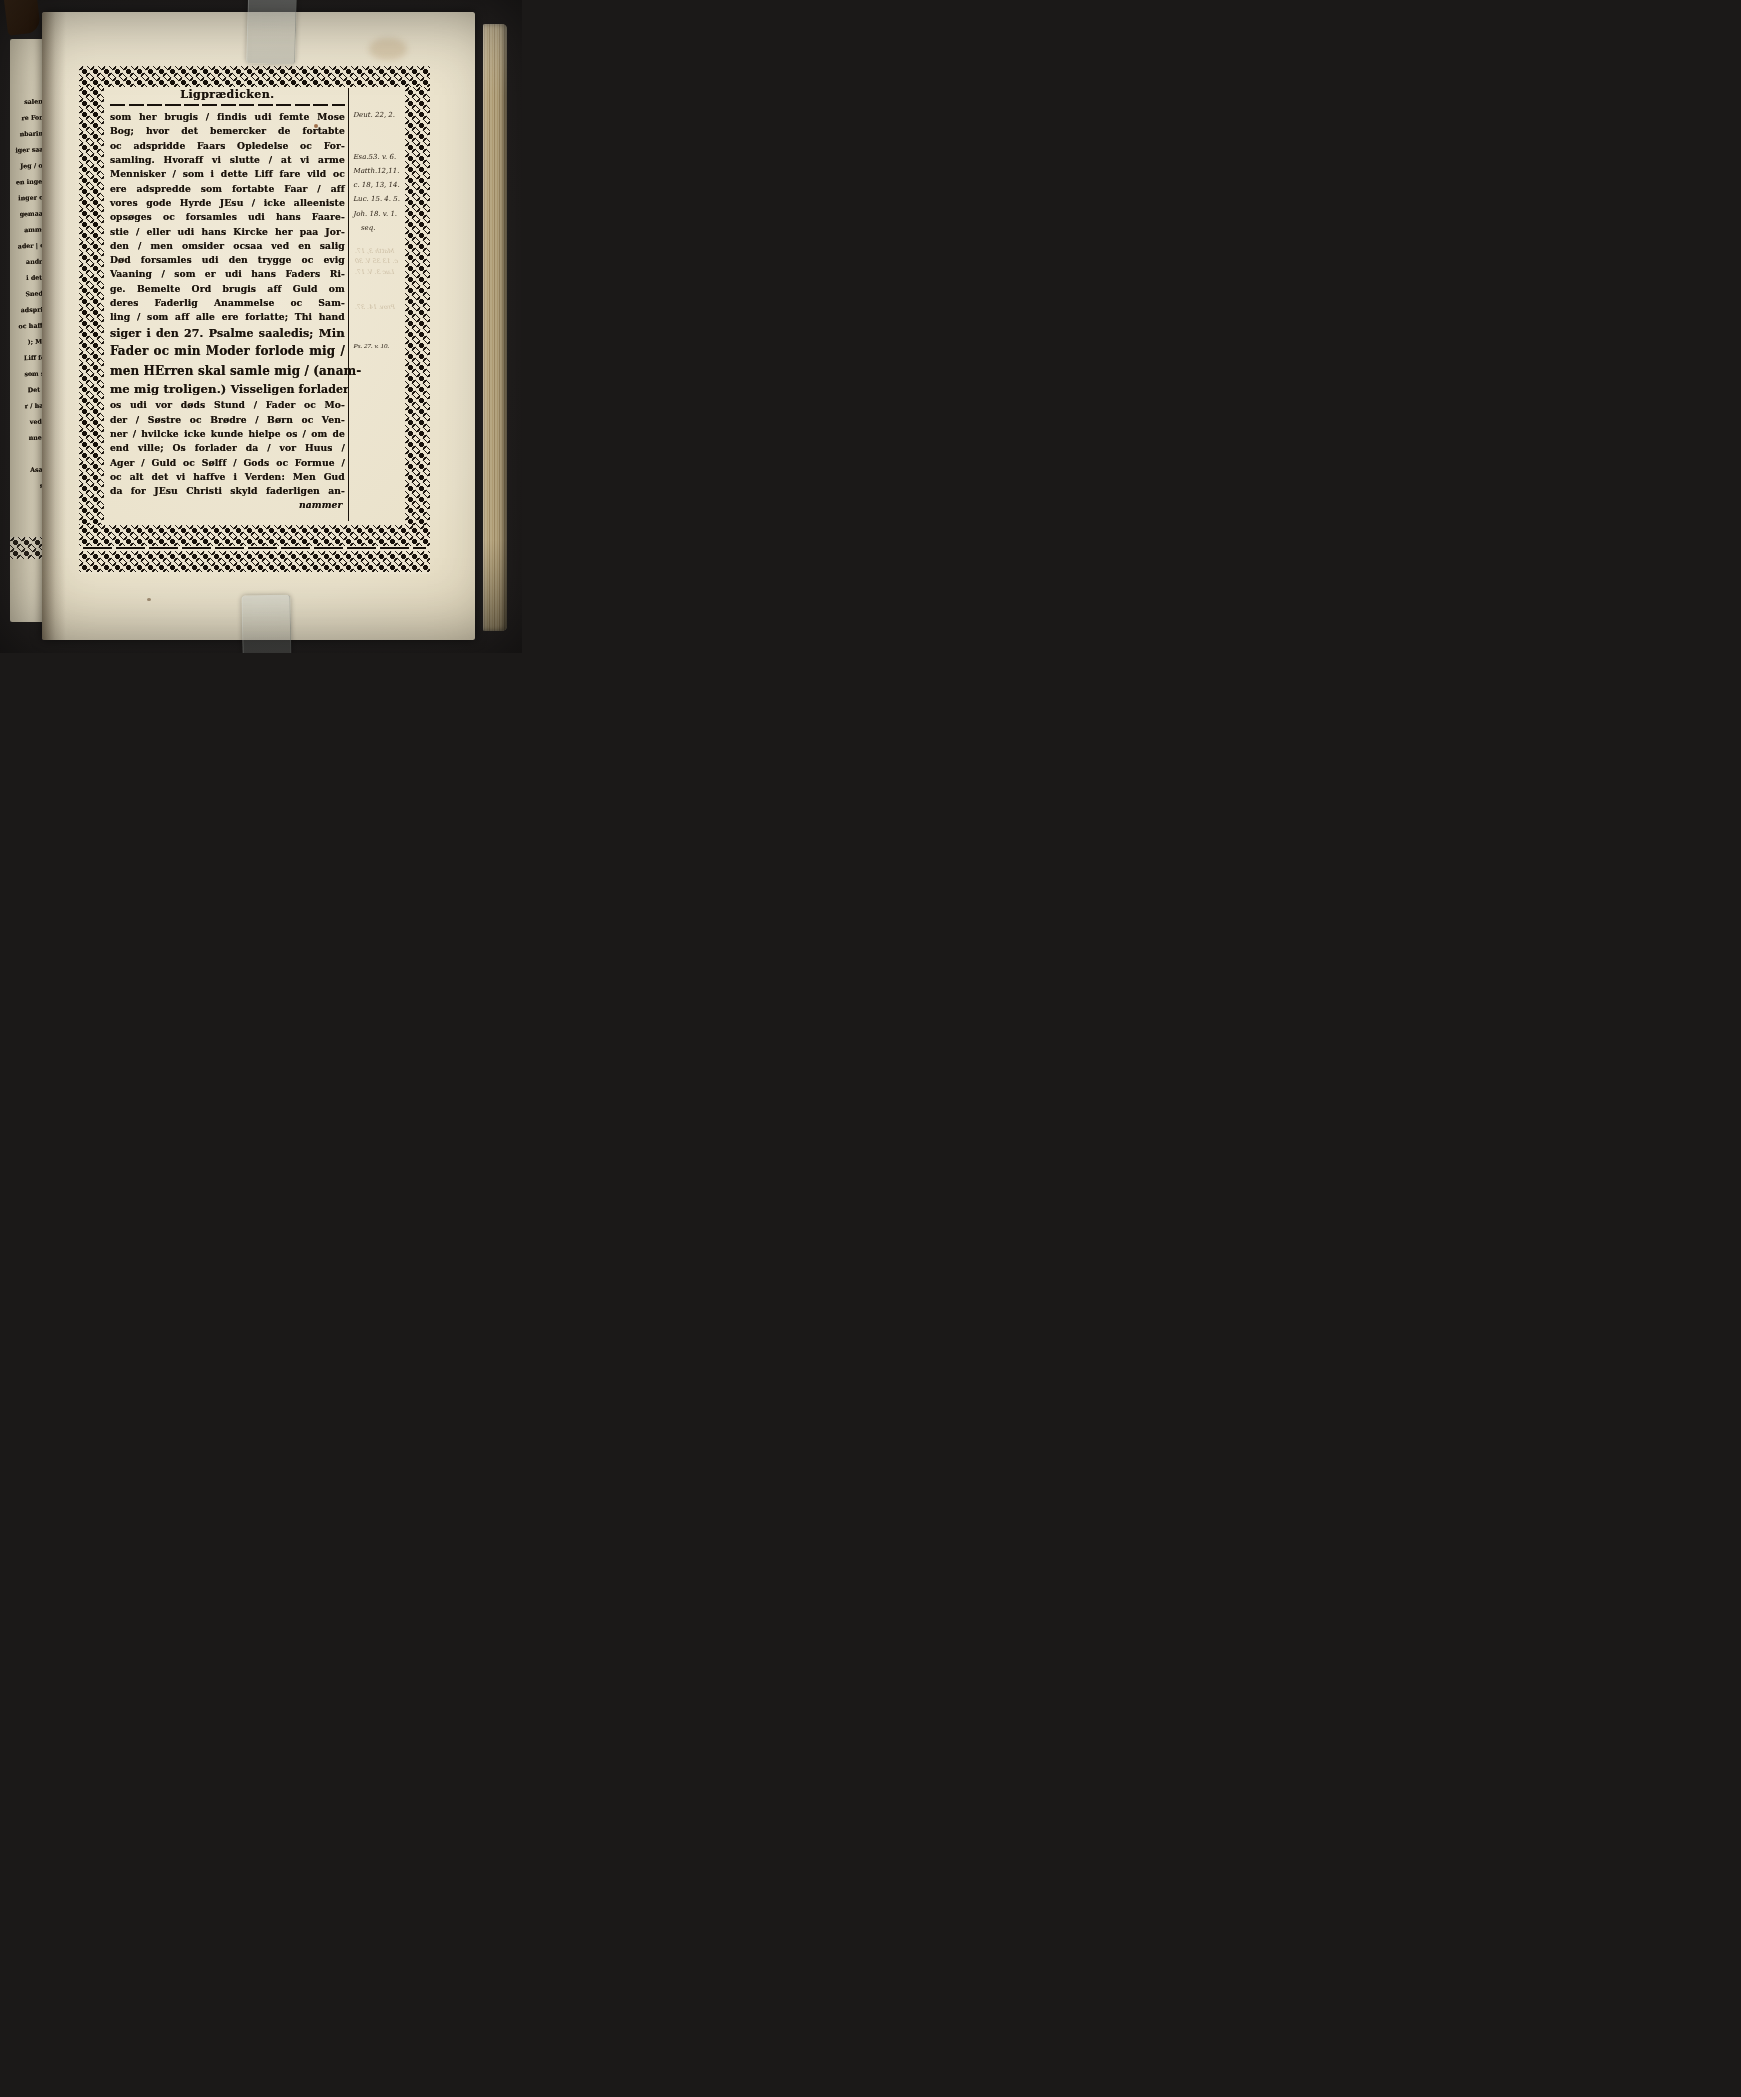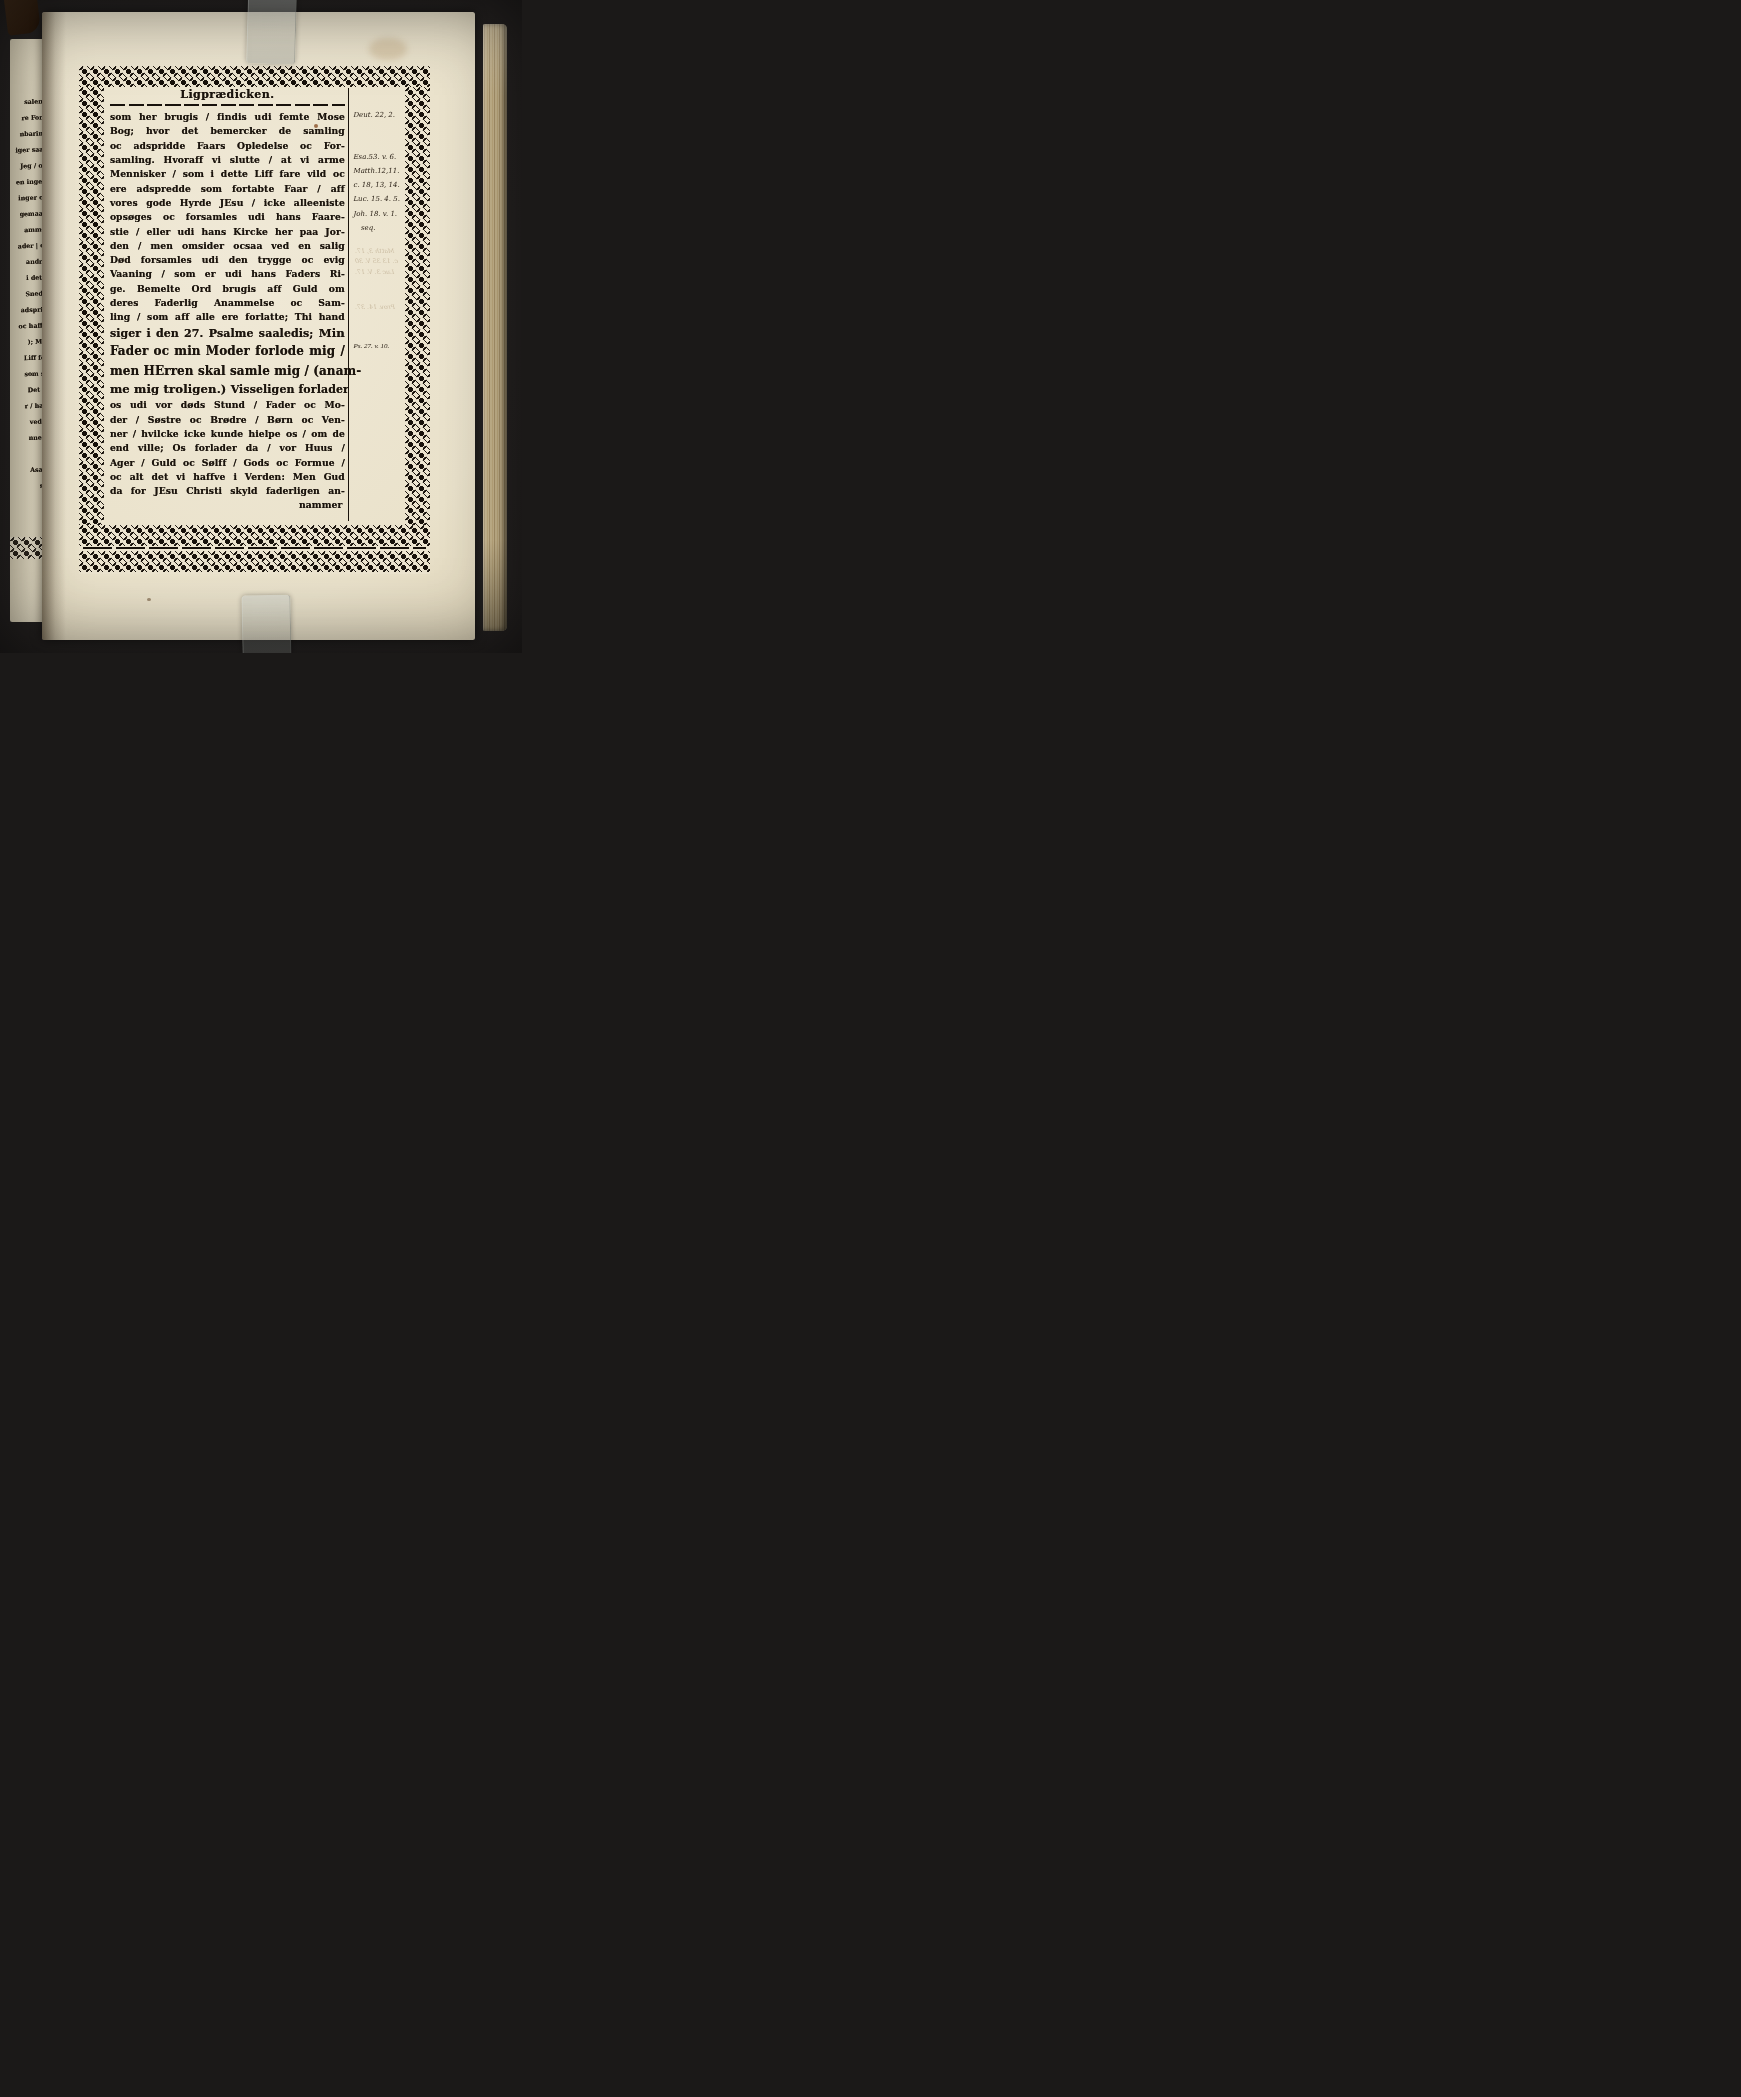--- a/index.html
+++ b/index.html
@@ -70,21 +70,21 @@
   .header-rule{height:2.5px;margin:2.1px 0 3.8px 0;
     background:repeating-linear-gradient(90deg,#17110b 0 15px, rgba(23,17,11,0) 15px 18.5px);}
 
   .line{font:700 9.2px/14.3px "DejaVu Serif",serif;color:#1b140d;letter-spacing:0.1px;
     text-align:justify;text-align-last:justify;white-space:nowrap;overflow:visible;
     text-shadow:0 0 0.3px rgba(27,20,13,.75);}
   .line.big{font-size:12px;line-height:19.3px;}
   .line.mixed{line-height:17.6px;}
   .seg-big{font-size:11.7px;}
   .seg-normal{font-size:11px;}
-  .line.catchword{text-align-last:right;padding-right:2.5px;}
+  .line.catchword{text-align-last:right;padding-right:2.5px;font-style:italic;}
 
   .mnote{position:absolute;left:4.2px;font:italic 400 7px/8.4px "DejaVu Serif",serif;
     color:#241a10;white-space:nowrap;}
   .gnote{position:absolute;left:5.9px;font:italic 400 6.3px/7.6px "DejaVu Serif",serif;
     color:#7d5f38;opacity:.3;transform:scaleX(-1);filter:blur(0.2px);white-space:nowrap;}
 
   
   .fore-edge{position:absolute;left:483px;top:24px;width:24px;height:607px;
     border-radius:1.7px 5px 5px 1.7px;
     background:repeating-linear-gradient(90deg,#d3c096 0 1.3px,#b39d72 1.3px 1.7px,#c9b385 1.7px 2.5px);
@@ -156,21 +156,21 @@
         <div class="row orn"></div>
       </div>
 
       <div class="inner">
         <div class="cols">
           <div class="textcol">
             <div class="page-header">Ligprædicken.</div>
             <div class="header-rule"></div>
             <div>
                 <div class="line normal">som her brugis / findis udi femte Mose</div>
-                <div class="line normal">Bog; hvor det bemercker de samling</div>
+                <div class="line normal">Bog; hvor det bemercker de fortabte</div>
                 <div class="line normal">oc adspridde Faars Opledelse oc For-</div>
                 <div class="line normal">samling. Hvoraff vi slutte / at vi arme</div>
                 <div class="line normal">Mennisker / som i dette Liff fare vild oc</div>
                 <div class="line normal">ere adspredde som fortabte Faar / aff</div>
                 <div class="line normal">vores gode Hyrde JEsu / icke alleeniste</div>
                 <div class="line normal">opsøges oc forsamles udi hans Faare-</div>
                 <div class="line normal">stie / eller udi hans Kircke her paa Jor-</div>
                 <div class="line normal">den / men omsider ocsaa ved en salig</div>
                 <div class="line normal">Død forsamles udi den trygge oc evig</div>
                 <div class="line normal">Vaaning / som er udi hans Faders Ri-</div>

